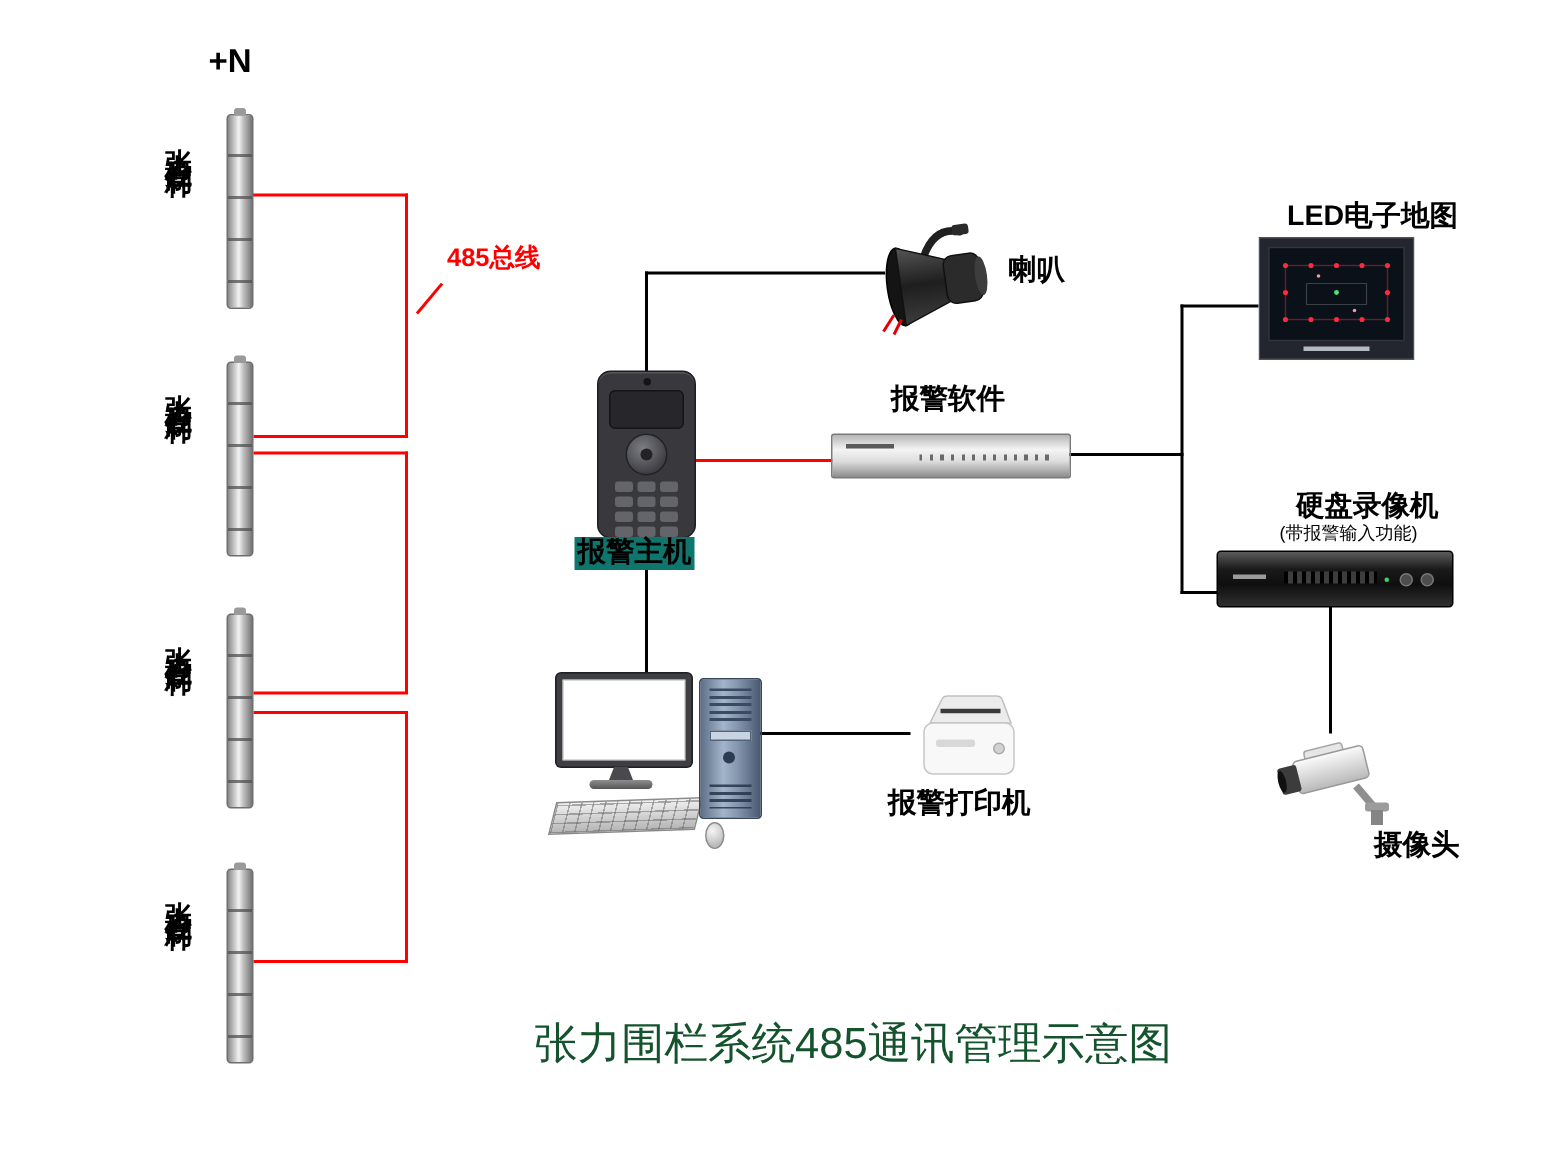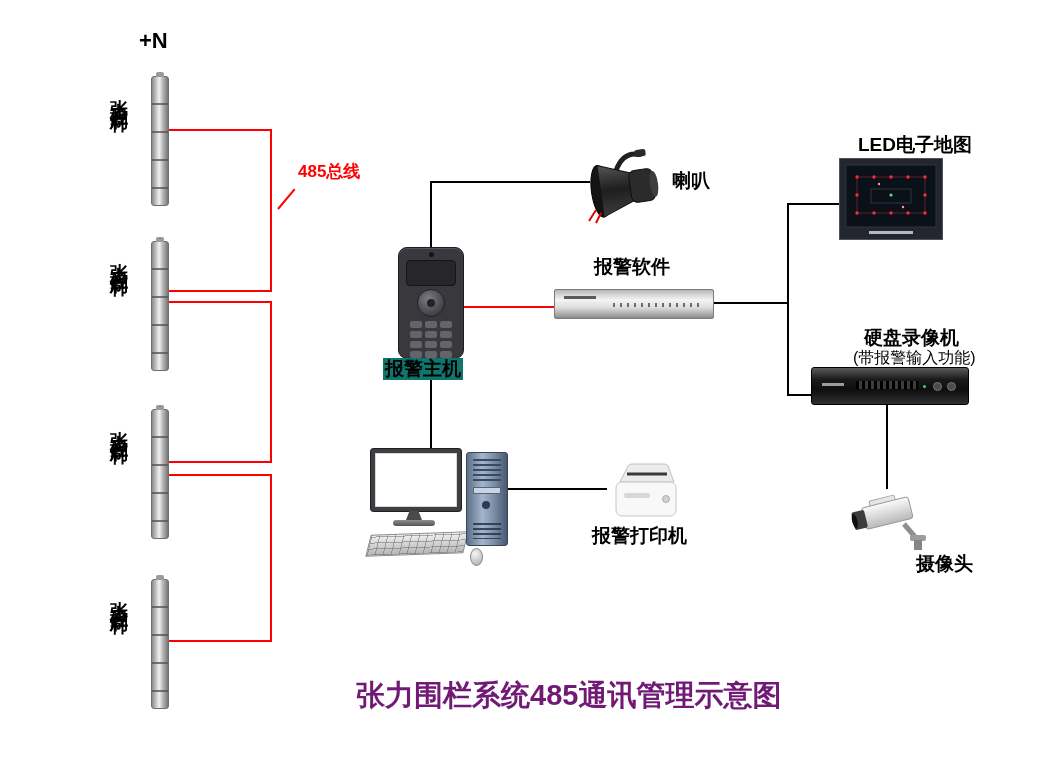--- a/index.html
+++ b/index.html
@@ -6,29 +6,29 @@
   .canvas{
     position:relative;width:1039px;height:779px;background:#ffffff;overflow:hidden;
     font-family:"Liberation Sans", sans-serif;color:#000;
   }
   
   .ln{position:absolute;z-index:1;}
   .ln.red{background:#ff0000;}
   .ln.blk{background:#000000;}
   
   .lbl{position:absolute;z-index:3;font-size:19px;font-weight:600;white-space:nowrap;line-height:1.15;}
-  .lbl.small{font-size:16px;font-weight:400;}
+  .lbl.small{font-size:12px;font-weight:400;}
   .lbl.red{color:#ff0000;font-size:17px;font-weight:700;}
   .lbl.onwhite{background:#0f766e;padding:0 2px;}
   .vlabel{
     position:absolute;z-index:3;writing-mode:vertical-lr;text-orientation:upright;
     font-size:18px;font-weight:600;letter-spacing:4px;line-height:1;
   }
   .title{
-    position:absolute;z-index:3;font-size:29px;font-weight:700;color:#701a75;white-space:nowrap;
+    position:absolute;z-index:3;font-size:29px;font-weight:400;color:#14532d;white-space:nowrap;
   }
   .plusn{position:absolute;z-index:3;font-size:22px;font-weight:700;}
   
   .dev{position:absolute;z-index:2;}
   
   .pole{
     width:16px;height:128px;border-radius:3px;border:1px solid #6e6e6e;
     background:linear-gradient(90deg,#8a8a8a,#f2f2f2 45%,#bdbdbd 65%,#767676);
   }
   .pole-ticks{

